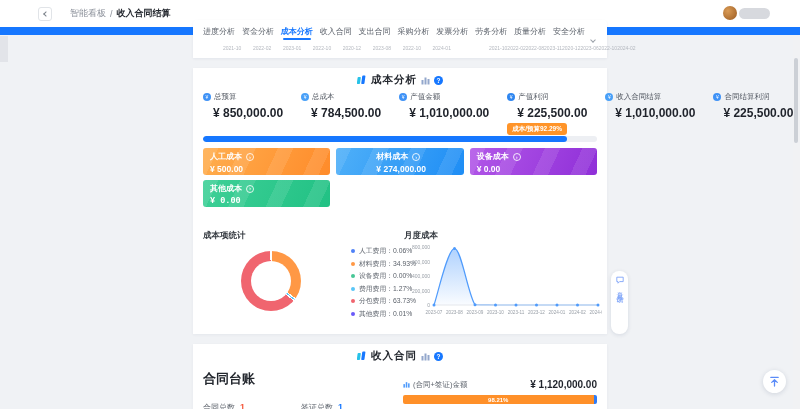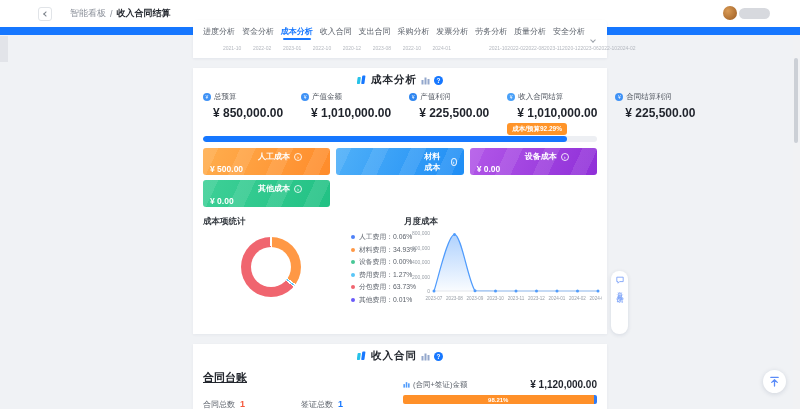--- a/index.html
+++ b/index.html
@@ -67,39 +67,39 @@
   .progress { height:6px; border-radius:3px; background:#edeff3; overflow:hidden; }
   .progress .fill { height:100%; background:#1677ff; border-radius:3px; }
   .prog-labels { display:flex; justify-content:space-between; margin-top:4px; font-size:7.5px; color:#8a8f99; }
   .prog-labels b { color:#23272e; margin-left:3px; }
 
   .cards { display:grid; grid-template-columns:repeat(3,1fr); gap:5px 6px; margin-top:6px; }
   .card { height:27px; border-radius:3px; padding:3px 7px; color:#fff; cursor:pointer; position:relative; overflow:hidden; }
   .card::before { content:""; position:absolute; inset:0;
         background:repeating-linear-gradient(115deg, rgba(255,255,255,.10) 0 14px, rgba(255,255,255,0) 14px 34px); }
   .card .c-row { display:flex; align-items:center; gap:4px; position:relative; }
-  .card .c-label { font-size:8px; font-weight:bold;margin-left:48px; }
+  .card .c-label { font-size:8px; font-weight:bold; }
   .c-arrow { width:8px; height:8px; border:1px solid rgba(255,255,255,.85); border-radius:50%; font-size:6px;
              display:flex; align-items:center; justify-content:center; line-height:1; }
   .card .c-value { position:relative; font-size:8.5px; font-weight:bold; margin-top:2px; }
 
-  .charts { display:flex; margin-top:9px; }
+  .charts { display:flex; margin-top:23px; }
   .chart-half { width:50%; position:relative; height:92px; }
   .c-title { font-size:8.5px; font-weight:bold; color:#33383f; }
   .donut { position:absolute; left:38px; top:21px; width:60px; height:60px; border-radius:50%; }
   .donut::after { content:""; position:absolute; left:10px; top:10px; width:40px; height:40px; border-radius:50%; background:#fff; }
   .legend { position:absolute; left:148px; top:16px; display:flex; flex-direction:column; gap:2.5px; }
   .lg-item { display:flex; align-items:center; gap:4px; }
   .lg-dot { width:4px; height:4px; border-radius:50%; }
   .lg-txt { font-size:6.8px; color:#5c626b; white-space:nowrap; }
 
   
   .inc-body { display:flex; margin-top:3px; }
   .inc-left { width:200px; }
-  .ledger-title { font-size:11px; font-weight:bold; color:#23272e; margin-top:3px;text-decoration:underline; }
+  .ledger-title { font-size:13px; font-weight:bold; color:#23272e; margin-top:3px; }
   .inc-stats { display:flex; gap:56px; margin-top:14px; }
   .stat { display:flex; align-items:baseline; gap:5px; font-size:8px; color:#5c626b; white-space:nowrap; }
   .stat b { font-size:9px; }
   .inc-right { width:194px;margin-top:12px; }
   .amt-row { display:flex; justify-content:space-between; align-items:center; }
   .amt-label { display:flex; align-items:center; gap:3px; font-size:7.5px; color:#5c626b; }
   .amt-value { font-size:10px; font-weight:bold; color:#1f232b; }
   .inc-bar { display:flex; height:9px; margin-top:5px; border-radius:2px; overflow:hidden; }
   .inc-bar .seg-a { background:#ff9029; color:#fff; font-size:6px; font-weight:bold; display:flex; align-items:center; justify-content:center; }
   .inc-bar .seg-b { background:#2f7cf6; flex:1; }
@@ -198,20 +198,27 @@
     <div class="metrics" id="metrics">
         <div class="metric">
           <div class="m-label-row">
             <span class="m-icon" style="background: rgb(63, 146, 246);">¥</span>
             <span class="m-label-text">总预算</span>
           </div>
           <div class="m-value">¥ 850,000.00</div>
         </div>
         <div class="metric">
           <div class="m-label-row">
+            <span class="m-icon" style="background: rgb(73, 160, 248);">¥</span>
+            <span class="m-label-text">总成本</span>
+          </div>
+          <div class="m-value">¥ 784,500.00</div>
+        </div>
+        <div class="metric">
+          <div class="m-label-row">
             <span class="m-icon" style="background: rgb(63, 146, 246);">¥</span>
             <span class="m-label-text">产值金额</span>
           </div>
           <div class="m-value">¥ 1,010,000.00</div>
         </div>
         <div class="metric">
           <div class="m-label-row">
             <span class="m-icon" style="background: rgb(47, 134, 240);">¥</span>
             <span class="m-label-text">产值利润</span>
           </div>
@@ -255,21 +262,21 @@
           </div>
           <div class="c-value">¥ 274,000.00</div>
         </div>
         <div class="card" style="background: linear-gradient(115deg, rgb(178, 87, 232), rgb(143, 47, 216));">
           <div class="c-row">
             <span class="c-label">设备成本</span>
             <span class="c-arrow">›</span>
           </div>
           <div class="c-value">¥ 0.00</div>
         </div>
-        <div class="card" style="background: linear-gradient(115deg, rgb(62, 208, 151), rgb(33, 193, 132));">
+        <div class="card" style="background: linear-gradient(115deg, rgb(62, 208, 151), rgb(33, 193, 132)); font-family: Liberation Mono, monospace;">
           <div class="c-row">
             <span class="c-label">其他成本</span>
             <span class="c-arrow">›</span>
           </div>
           <div class="c-value">¥ 0.00</div>
         </div>
       </div>
 
     <div class="charts">
       <div class="chart-half">

